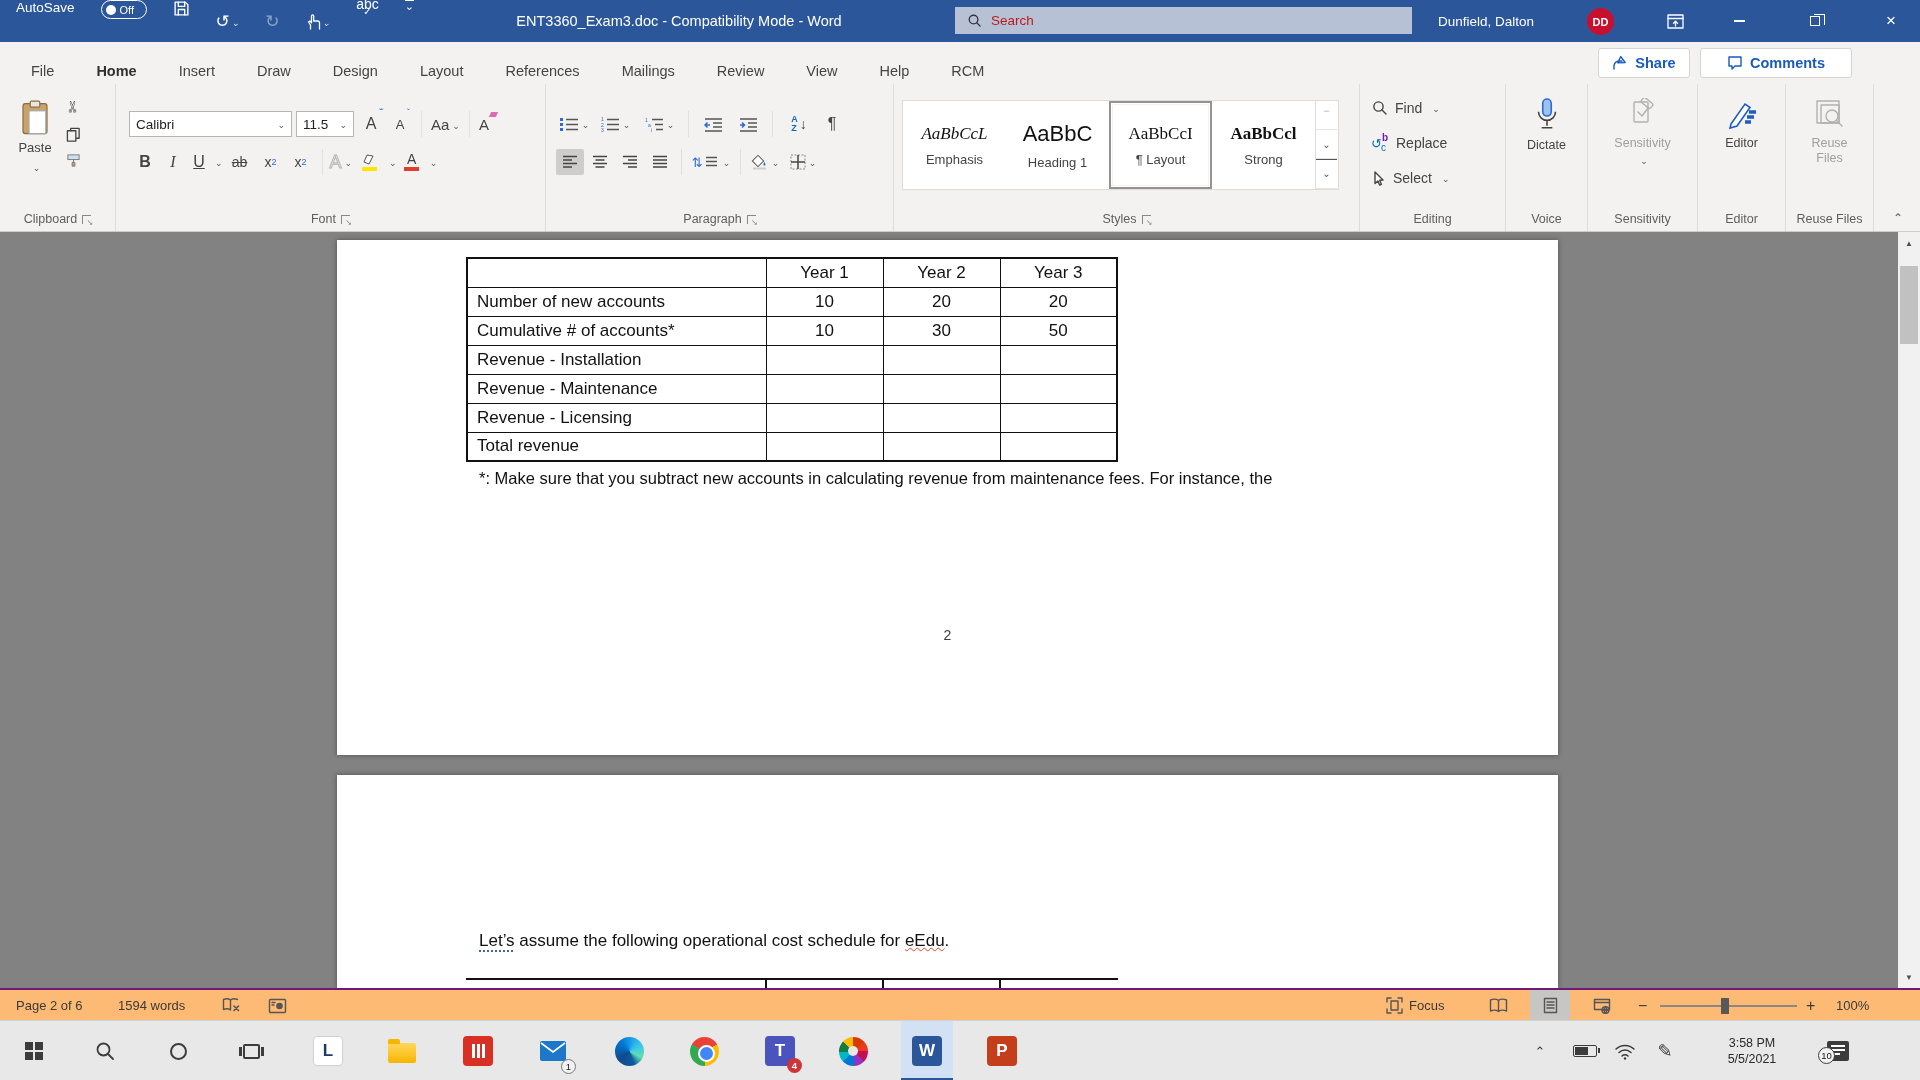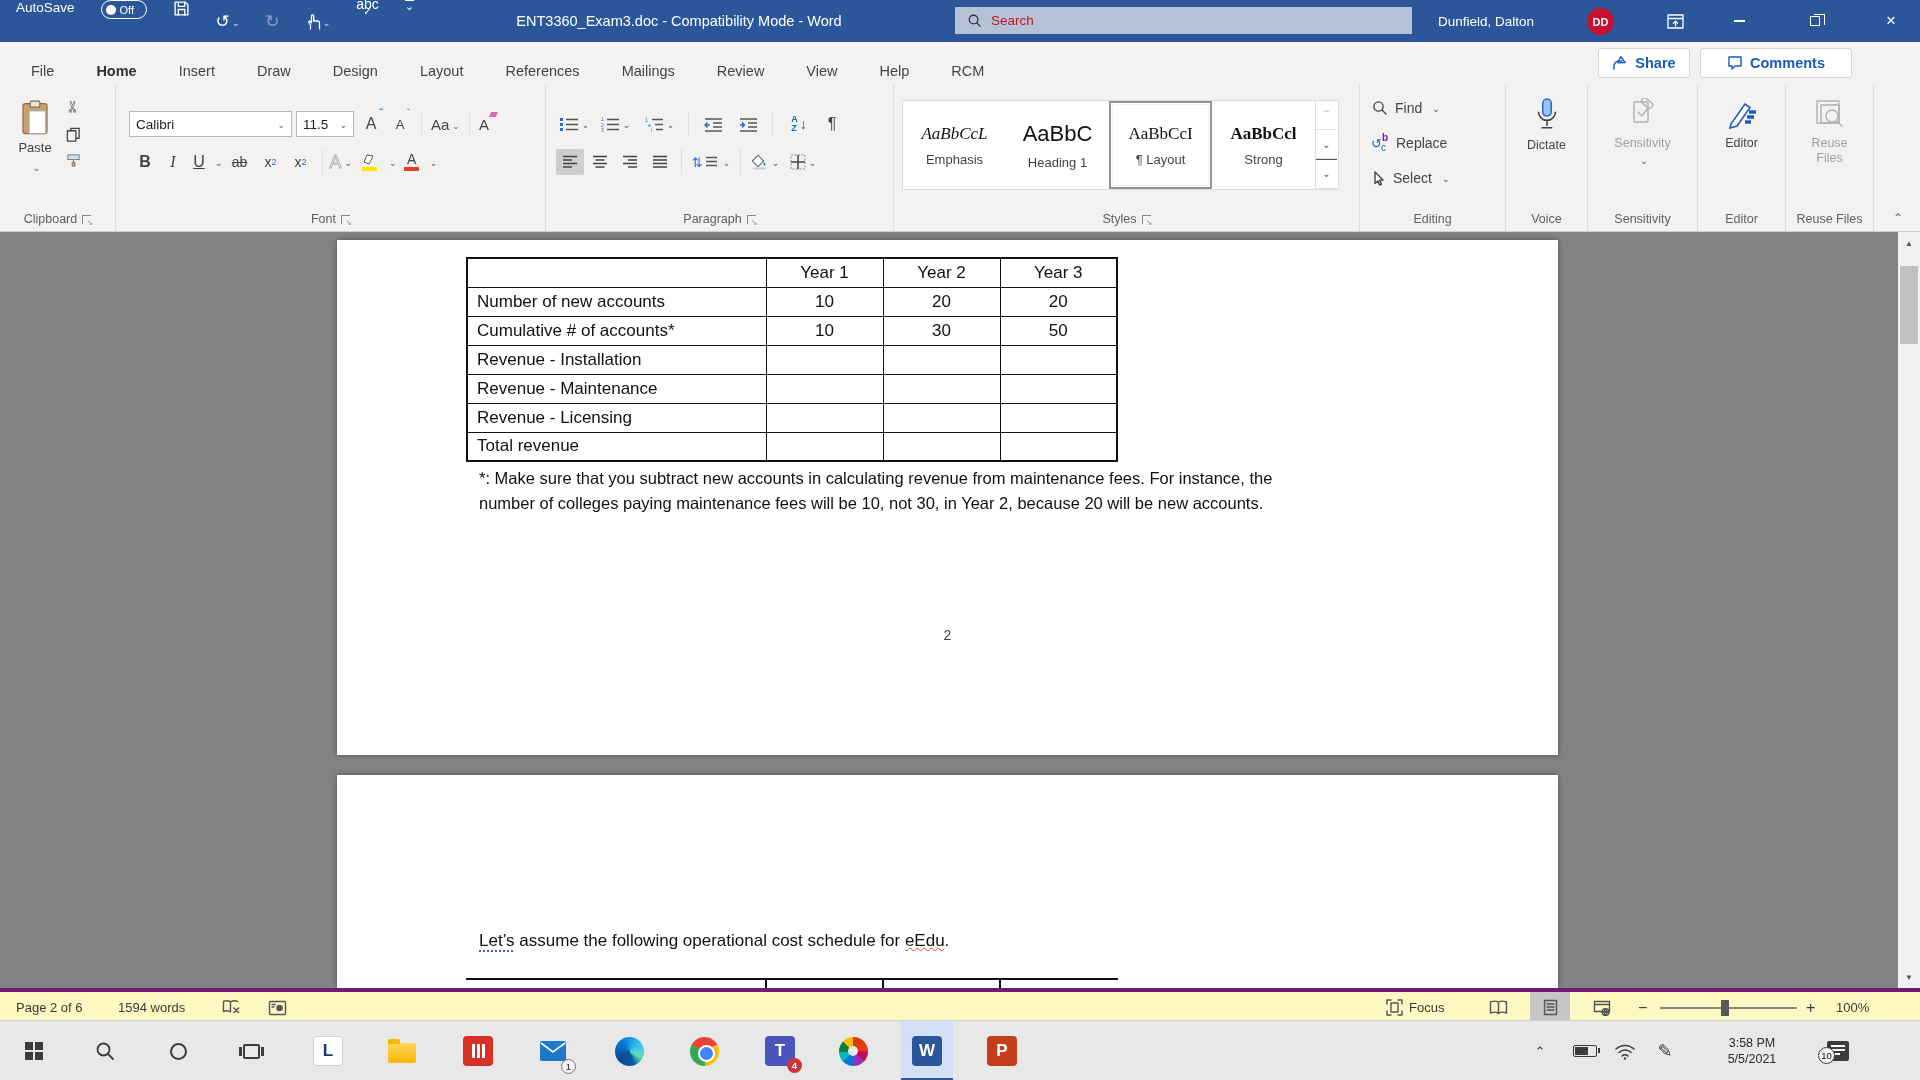--- a/index.html
+++ b/index.html
@@ -117,21 +117,21 @@
 .u-dot{text-decoration:underline dotted #3c64b1;text-underline-offset:4px;text-decoration-thickness:1.5px}
 .u-wavy{text-decoration:underline wavy #e0452d;text-decoration-thickness:1px}
 .tbl-sliver{position:absolute;left:129px;top:203px;width:652px;height:10px;border-top:2.5px solid #111;overflow:hidden}
 .tbl-sliver i{position:absolute;top:0;width:1.5px;height:10px;background:#111}
 
 .vscroll{position:absolute;left:1898px;top:0;width:22px;height:756px;background:#f1f1f1}
 .sb-btn{position:absolute;left:0;width:22px;height:22px;display:flex;align-items:center;justify-content:center;font-size:8px;color:#505050;cursor:pointer}
 .sb-btn.bot{bottom:0}
 .sb-thumb{position:absolute;left:2px;top:34px;width:18px;height:78px;background:#c1c1c1;cursor:pointer}
 
-#statusbar{position:absolute;left:0;top:988px;width:1920px;height:32px;background:#fef9c3;border-top:4px solid #701a75;font-size:13px;color:#3b3a39}
+#statusbar{position:absolute;left:0;top:988px;width:1920px;height:32px;background:#fdba74;border-top:2px solid #701a75;font-size:13px;color:#3b3a39}
 #statusbar .sitem{position:absolute;top:0;height:31px;display:flex;align-items:center;gap:6px;cursor:pointer}
 .viewbtn{justify-content:center;width:40px}
 .viewbtn.sel{background:#c8c6c4}
 .zoom-track{position:absolute;left:1660px;top:15px;width:137px;height:2px;background:#8a8886;cursor:pointer}
 .zoom-thumb{position:absolute;left:1721px;top:8px;width:8px;height:16px;background:#585858;cursor:pointer}
 .zoom-pm{font-size:16px;color:#3b3a39}
 
 #taskbar{position:absolute;left:0;top:1020px;width:1920px;height:60px;background:#e8e8e8;border-top:1px solid #d1d1d1}
 .tkbtn{position:absolute;top:0;width:52px;height:60px;display:flex;align-items:center;justify-content:center;cursor:pointer}
 .tkbtn.active-app{background:#d2e1f3;box-shadow:inset 0 -3px 0 #2b579a}
@@ -620,21 +620,20 @@
           <tr>
             <td class="lab">Total revenue</td>
             <td class="num"></td>
             <td class="num"></td>
             <td class="num"></td>
           </tr>
         </tbody>
       </table>
     <div class="footnote">
       <span style="display:block">*: Make sure that you subtract new accounts in calculating revenue from maintenance fees. For instance, the</span>
-      <span style="display:block">number of colleges paying maintenance fees will be 10, not 30, in Year 2, because 20 will be new accounts.</span>
     </div>
     <div class="pagenum">2</div>
   </div>
   <div class="page pg2">
     <p class="para"><span class="u-dot">Let’s</span><span> assume the following operational cost schedule for </span><span class="u-wavy">eEdu</span><span>.</span></p>
     <div class="tbl-sliver">
         <i style="left:299px"></i>
         <i style="left:416px"></i>
         <i style="left:533px"></i>
       </div>

